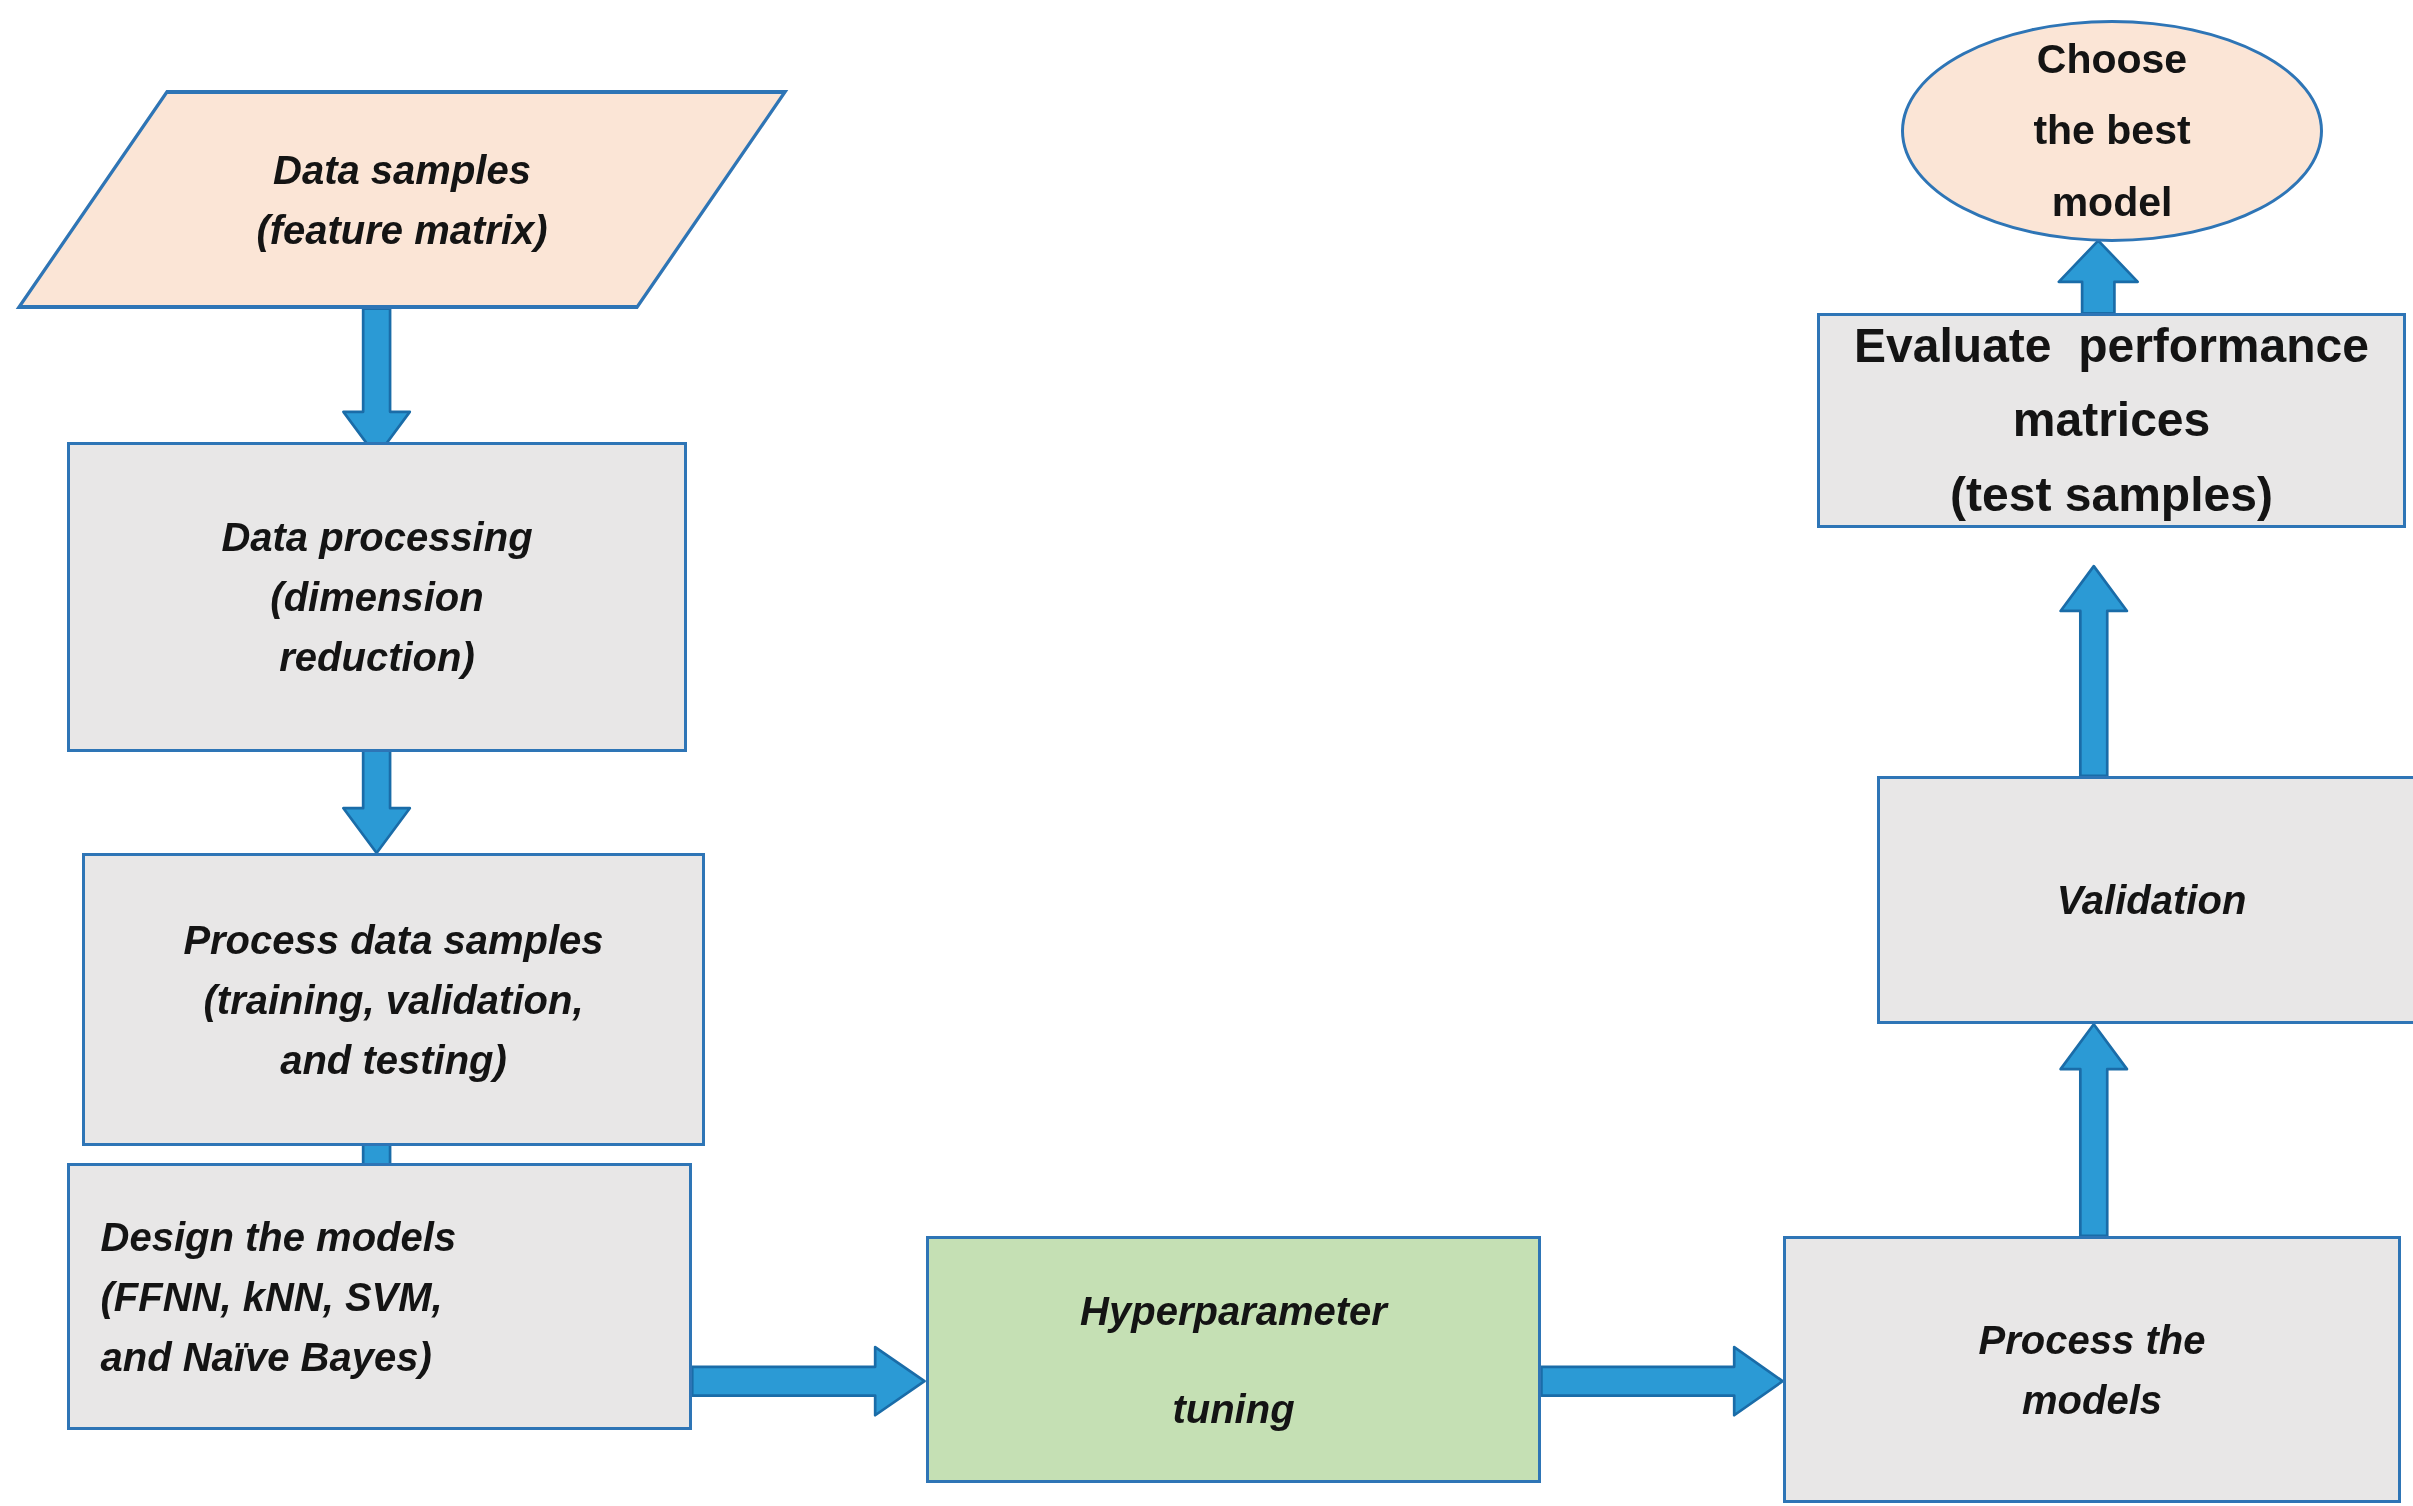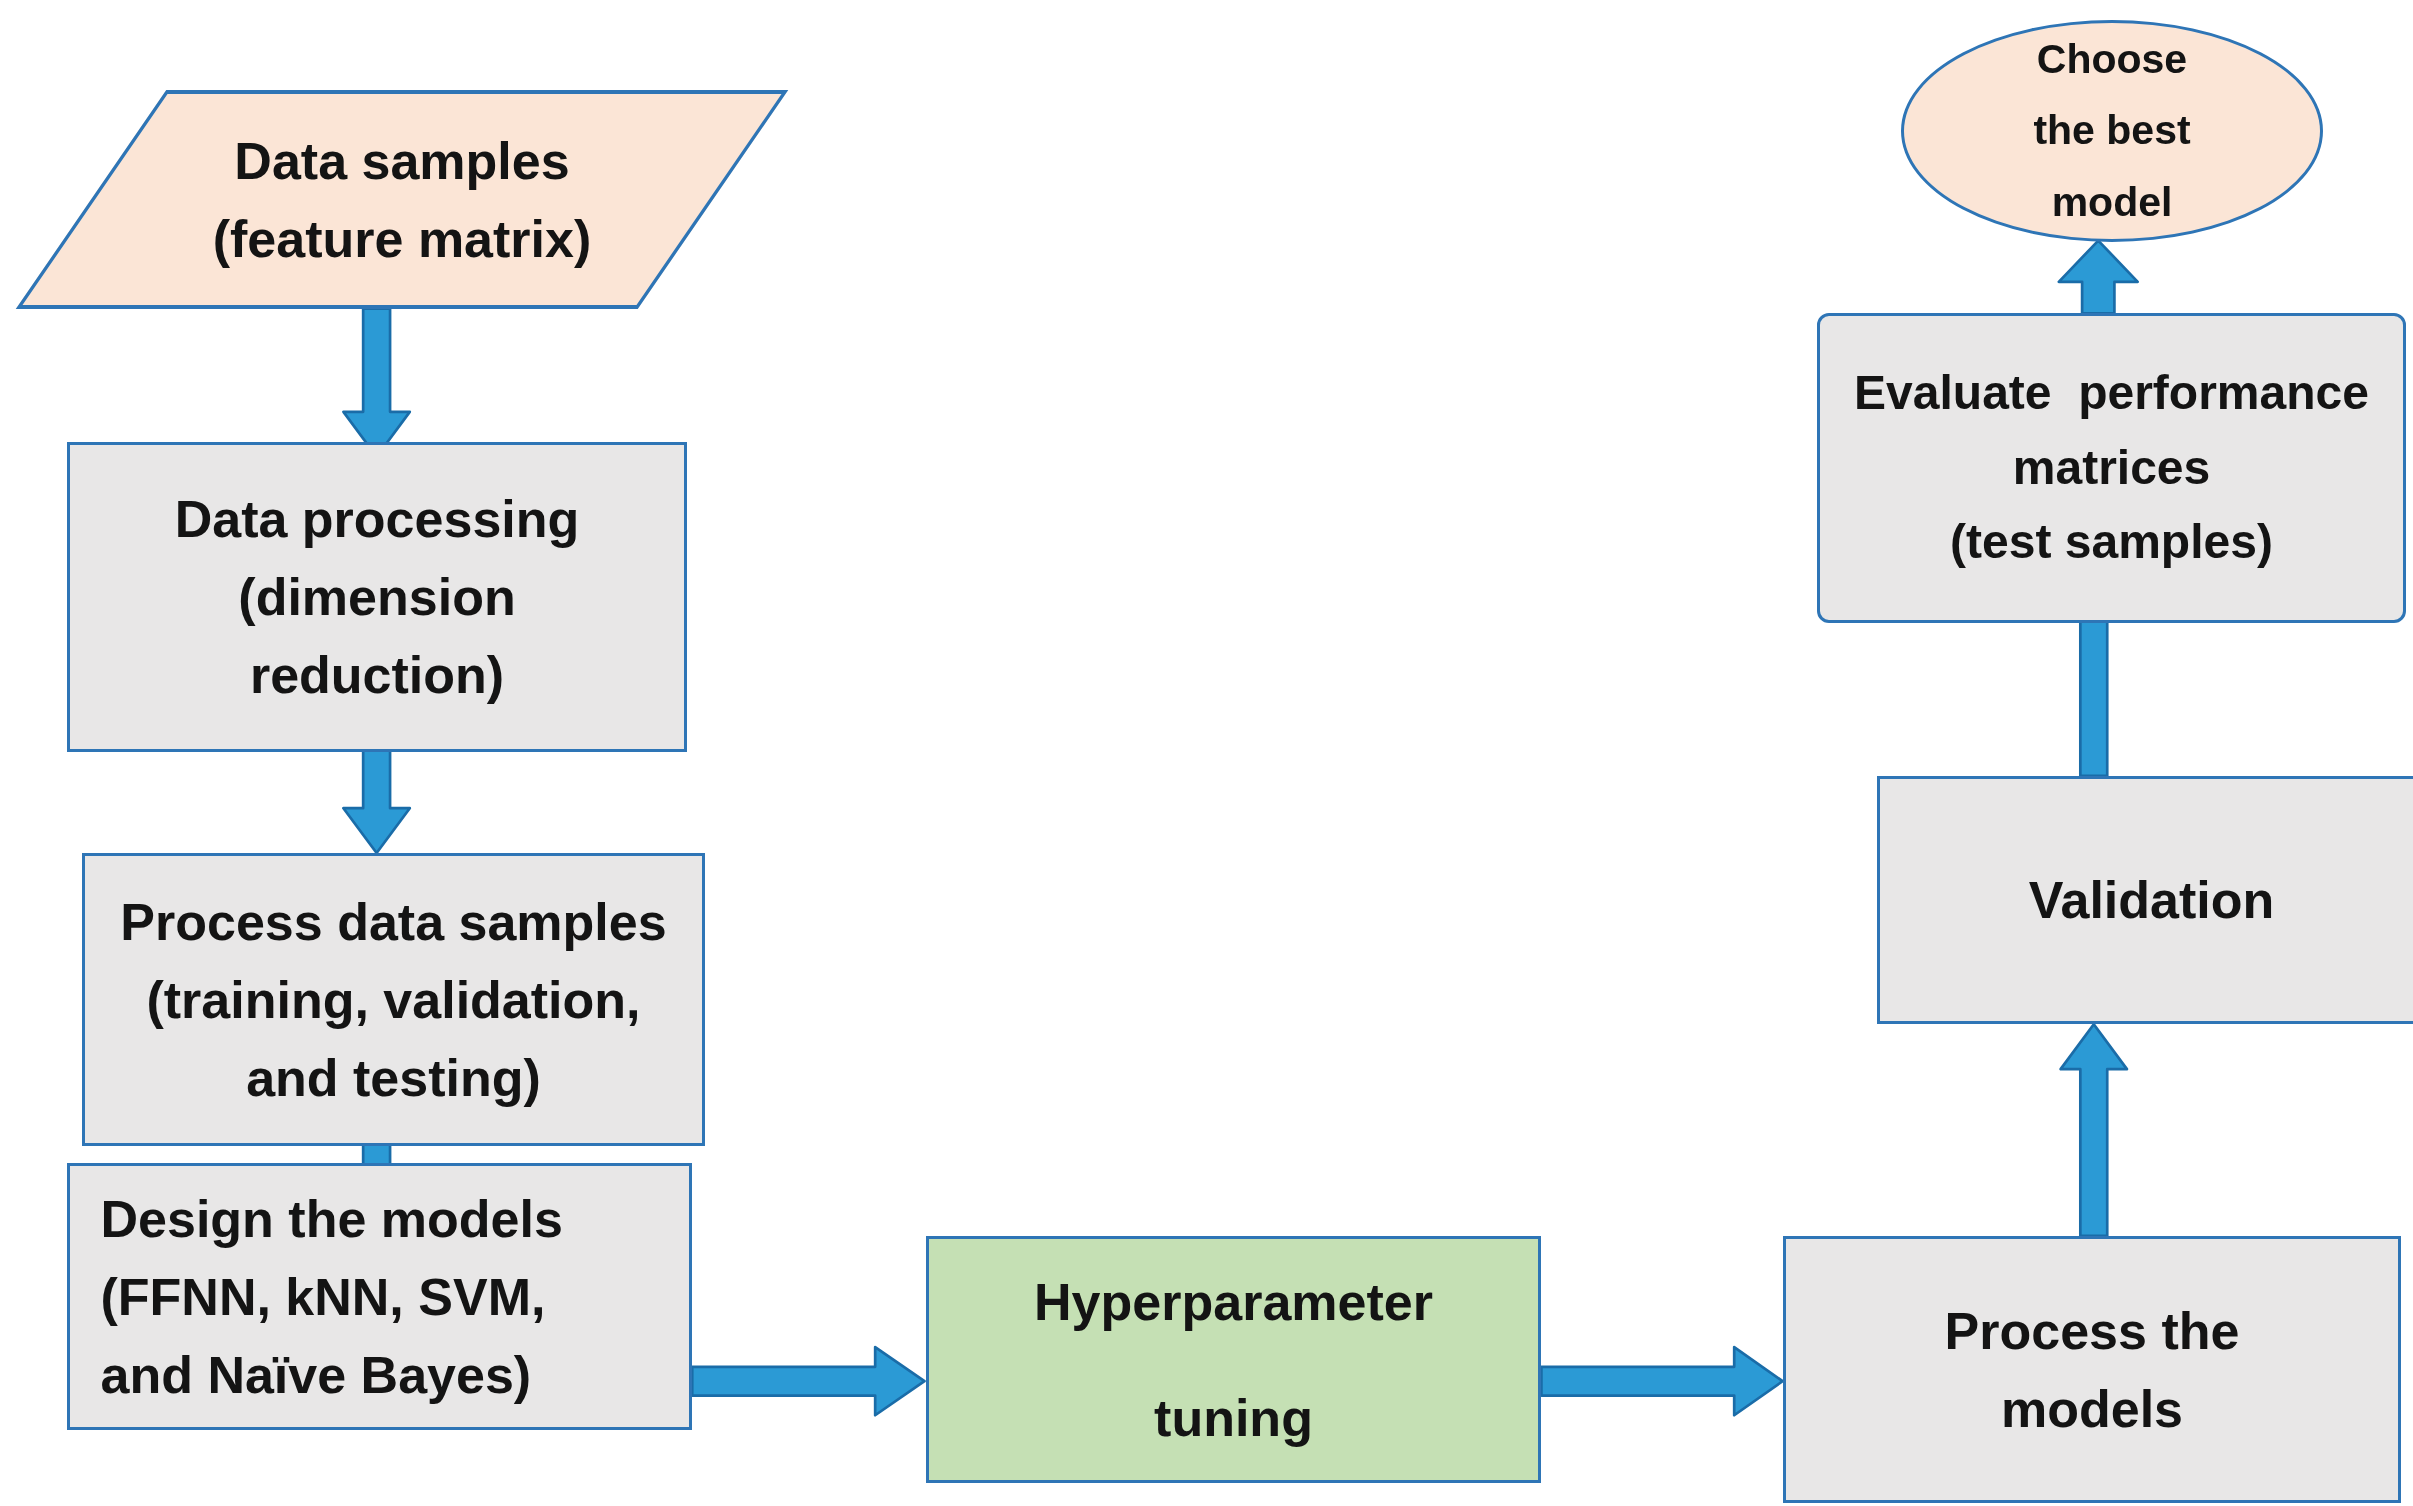--- a/index.html
+++ b/index.html
@@ -62,36 +62,36 @@
     width: 622px; height: 219px;
     background: var(--peach);
     border: 4.5px solid var(--blue);
     transform: skewX(-34.5deg);
   }
   .para-text {
     left: 88px; top: 90px;
     width: 628px; height: 219px;
   }
   .line { white-space: pre; }
-  .fs-main  { font-size: 52px; line-height: 1.5; }
+  .fs-main  { font-size: 40px; line-height: 1.5; font-style: italic; }
   .fs-small { font-size: 48px; line-height: 1.55; }
   .fs-ellipse { font-size: 41px; line-height: 1.45; gap: 12px; }
   .left-align {
     align-items: flex-start;
     text-align: left;
     padding-left: 30.5px;
   }
   
   #node-data-processing   { left: 67px;   top: 442px;  width: 620px; height: 310px; }
   #node-process-samples   { left: 82px;   top: 853px;  width: 623px; height: 293px; }
   #node-design-models     { left: 67px;   top: 1163px; width: 625px; height: 267px; }
   #node-hyperparameter    { left: 926px; top: 1236px; width: 615px; height: 247px; gap: 38px; }
   #node-evaluate-models   { left: 1783px; top: 1236px; width: 618px; height: 267px; }
   #node-validation        { left: 1877px; top: 776px;  width: 549px; height: 248px; }
-  #node-evaluate-perf     { left: 1817px; top: 313px;  width: 589px; height: 310px; border-radius: 12px; }
+  #node-evaluate-perf     { left: 1817px; top: 313px;  width: 589px; height: 215px; }
   #node-choose-best       { left: 1901px; top: 20px;   width: 422px; height: 222px; }
 </style>
 </head>
 <body>
 
 <div id="canvas">
 
   <svg id="arrow-layer" viewBox="0 0 2691 1680" xmlns="http://www.w3.org/2000/svg">
     <polygon points="405,344 435,344 435,459 457,459 420,509 383,459 405,459"></polygon>
     <polygon points="405,788 435,788 435,901 457,901 420,951 383,901 405,901"></polygon>

